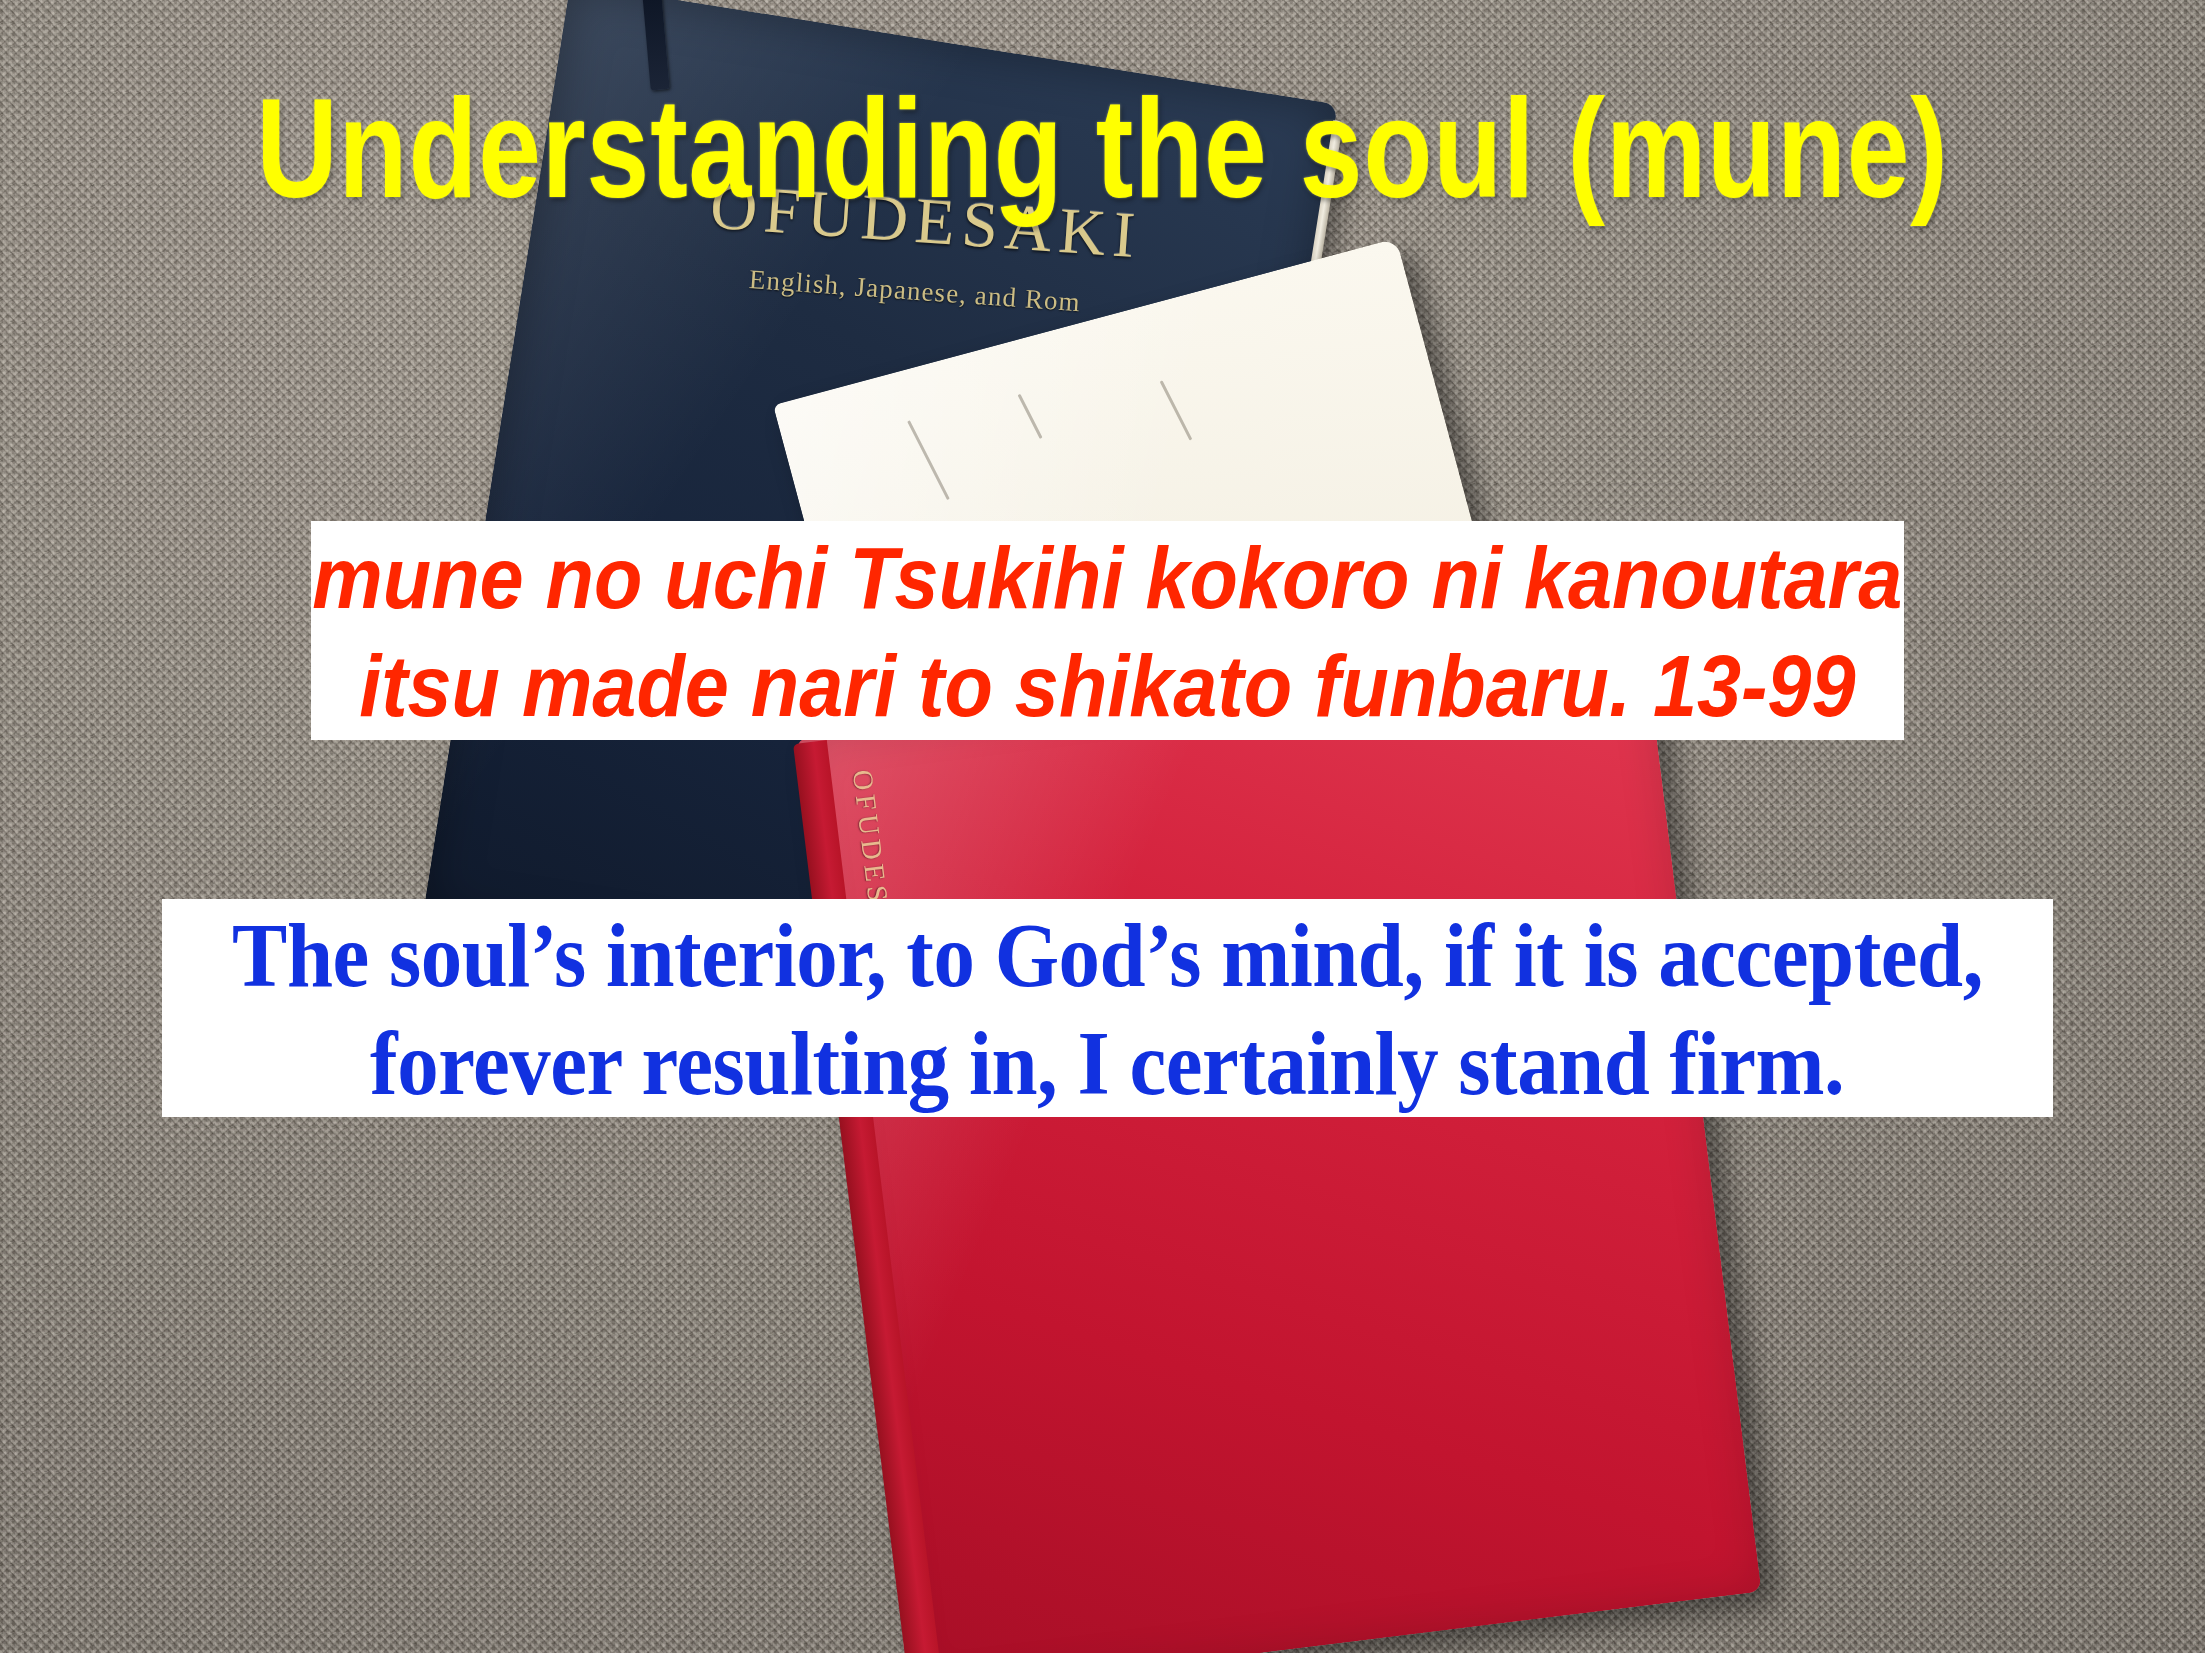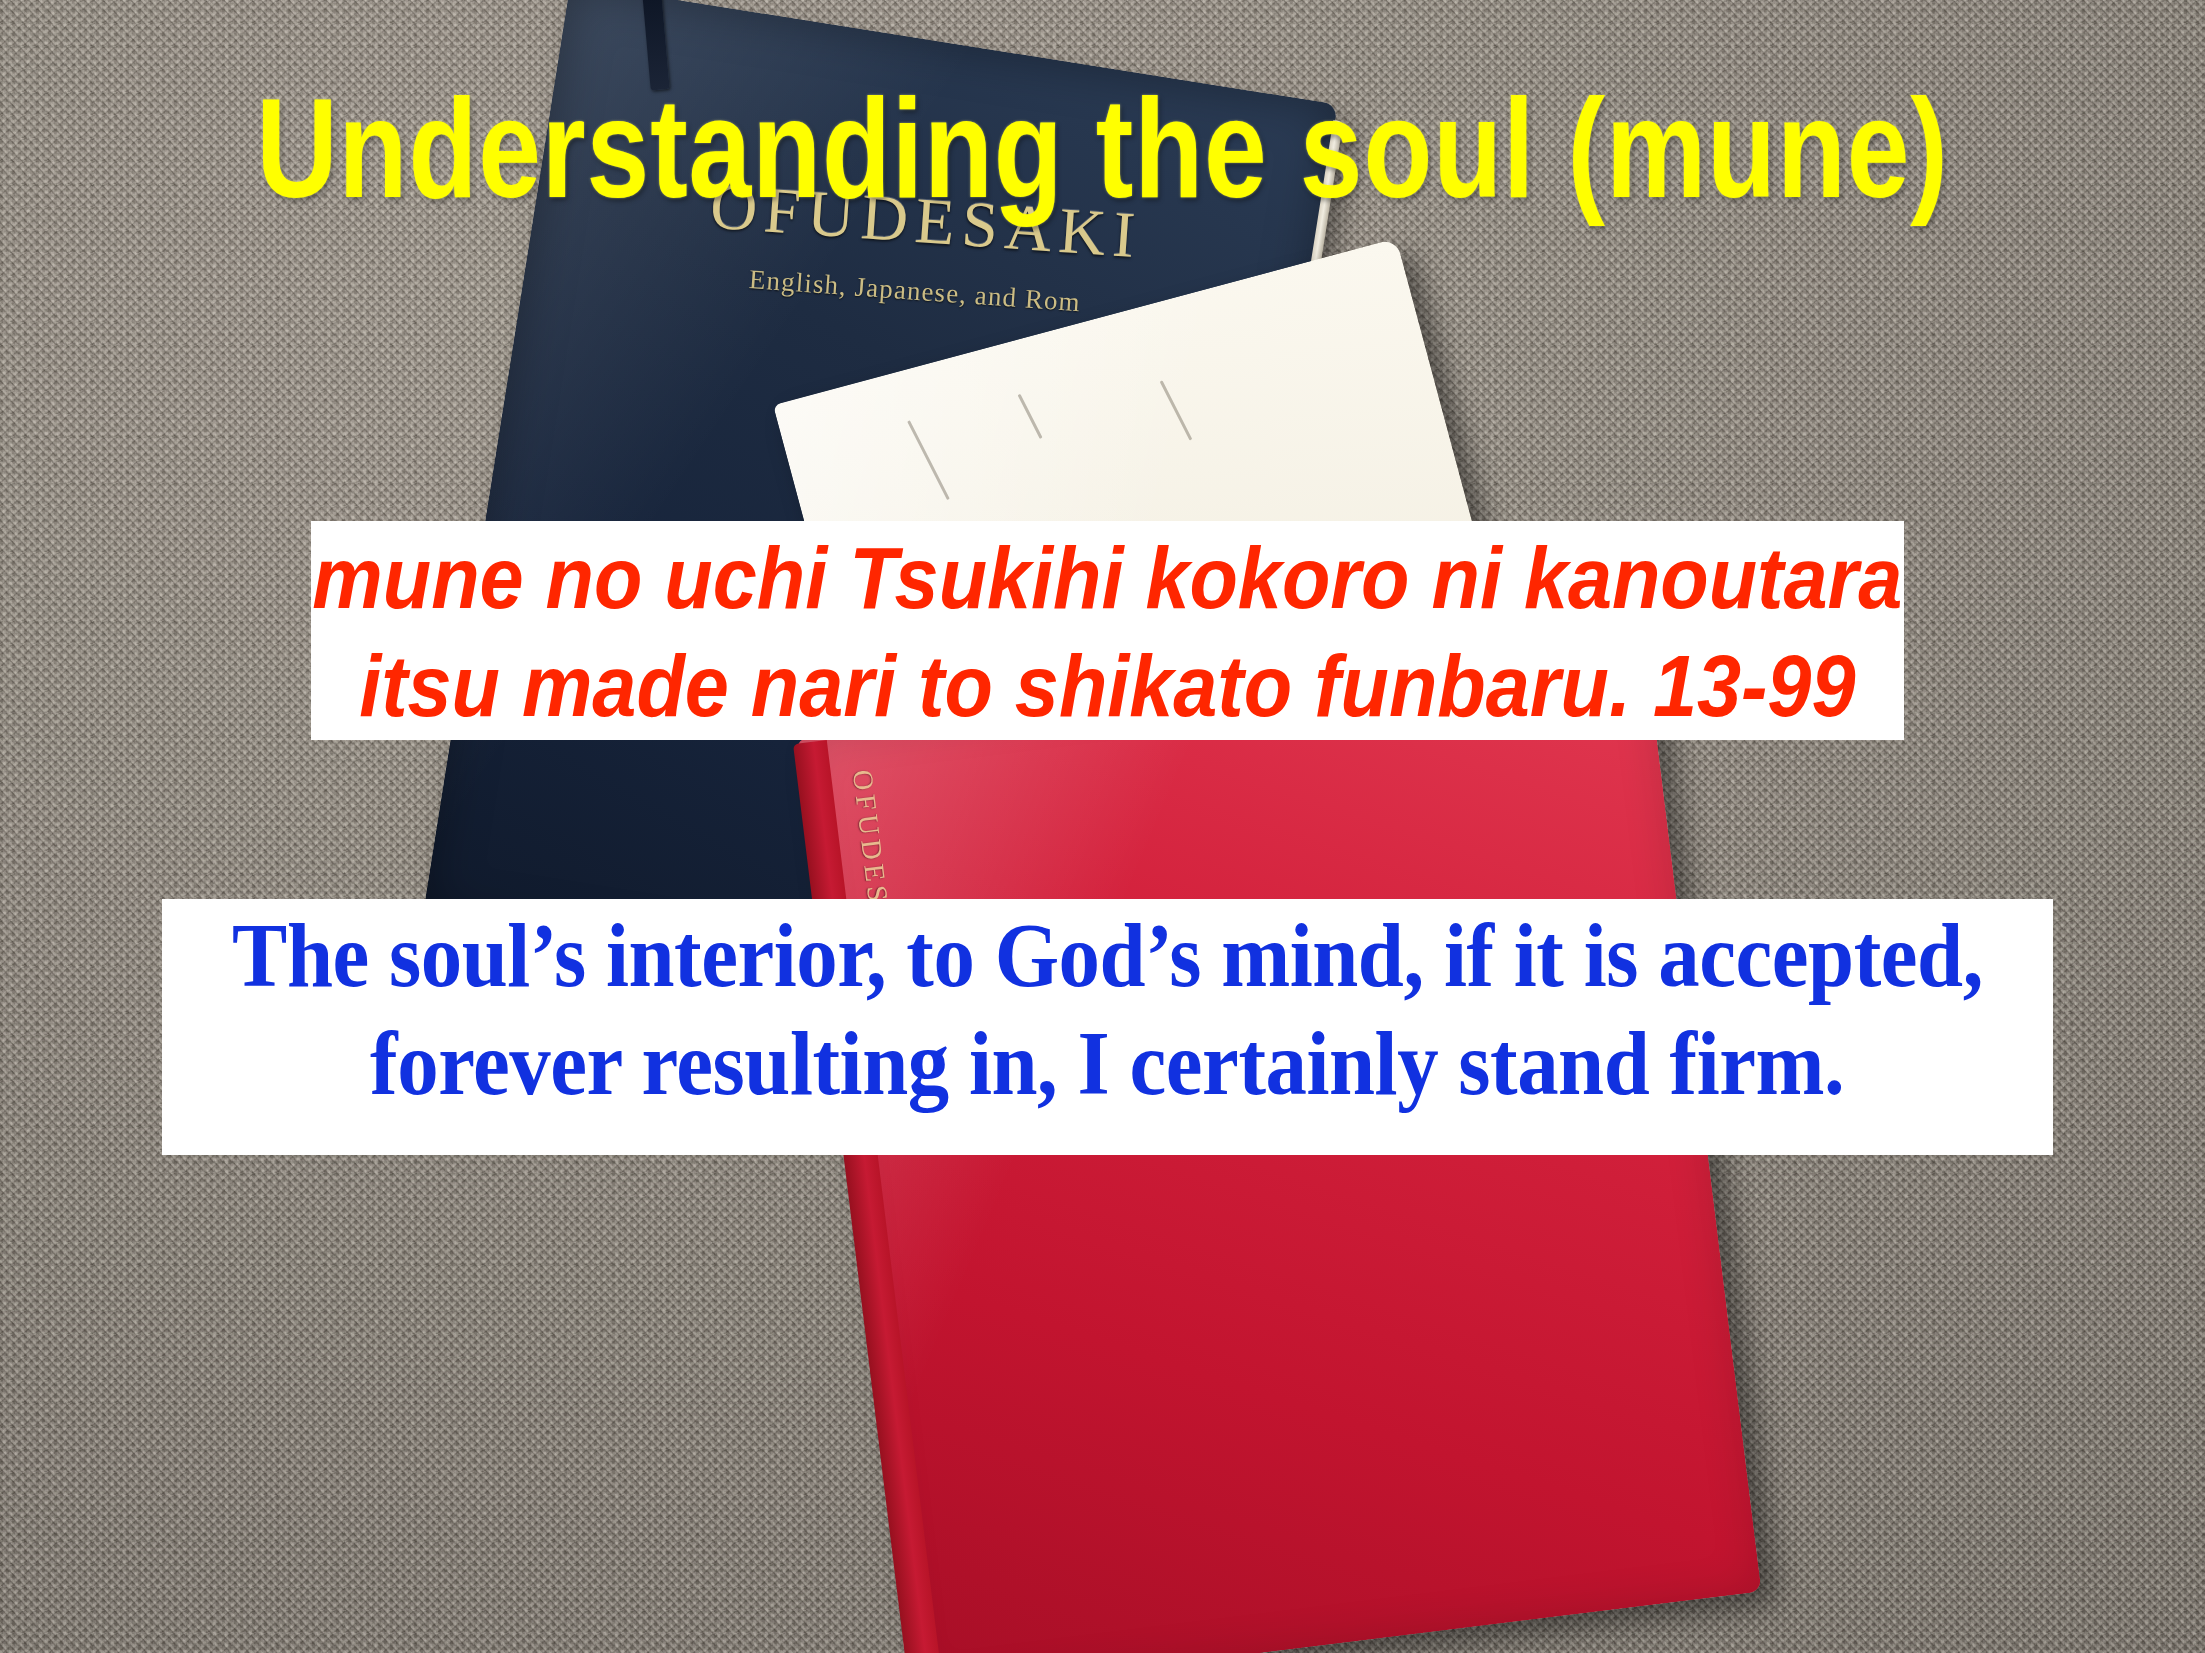--- a/index.html
+++ b/index.html
@@ -191,21 +191,21 @@
     font-style: italic;
     font-size: 88px;
     line-height: 1.22;
     white-space: nowrap;
     transform: scaleX(.90);
     letter-spacing: 0px;
   }
 
   #english-box {
     left: 162px; top: 899px;
-    width: 1891px; height: 256px;
+    width: 1891px; height: 218px;
     padding: 3.3px 0;
   }
   #english-box .line {
     color: #1131e0;
     font-family: "Liberation Serif", serif;
     font-weight: bold;
     font-size: 90px;
     line-height: 1.20;
     white-space: nowrap;
     transform: scaleX(.92);

